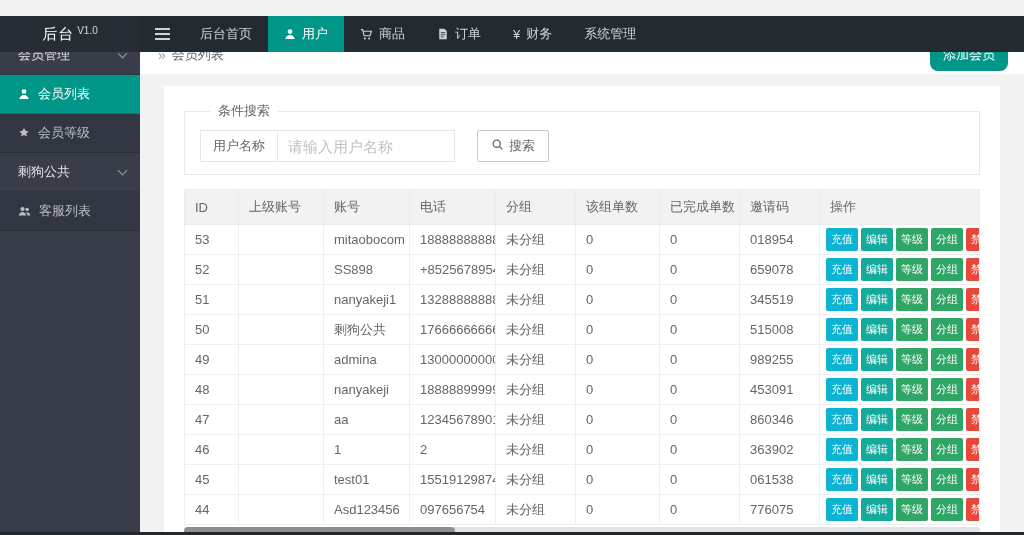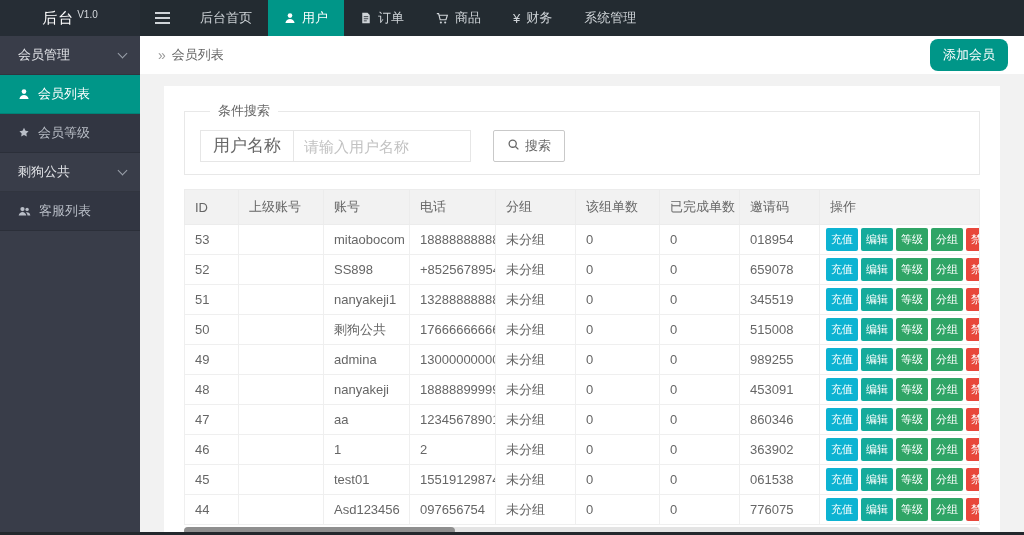--- a/index.html
+++ b/index.html
@@ -1,20 +1,20 @@
 <!DOCTYPE html>
 <html><head>
 <meta charset="utf-8">
 <style>
   * { margin:0; padding:0; box-sizing:border-box; }
   html,body { width:1024px; height:535px; overflow:hidden; }
   body { font-family:"Liberation Sans","DejaVu Sans",sans-serif; background:#f2f2f2; position:relative; font-size:13px; color:#666; }
 
   
-  .topbar { position:absolute; top:0; left:0; right:0; height:36px; background:#232b31; display:flex; align-items:stretch; color:#cfd4d8; z-index:5; }
+  .topbar { position:absolute; top:16px; left:0; right:0; height:36px; background:#232b31; display:flex; align-items:stretch; color:#cfd4d8; z-index:5; }
   .logo { width:140px; background:#262d35; color:#fff; display:flex; align-items:center; justify-content:center; font-size:15px; letter-spacing:1px; }
   .logo .ver { font-size:10px; margin-left:3px; margin-top:-8px; color:#d5d9dd; letter-spacing:0; }
   .hamburger { width:44px; display:flex; align-items:center; justify-content:center; cursor:pointer; }
   .hb { display:inline-block; width:15px; height:2px; background:#cfd4d8; box-shadow:0 -5px 0 0 #cfd4d8, 0 5px 0 0 #cfd4d8; }
   .topmenu { display:flex; align-items:stretch; }
   .top-item { display:flex; align-items:center; gap:6px; padding:0 16px; font-size:13px; color:#cfd4d8; cursor:pointer; text-decoration:none; }
   .top-item.active { background:#009688; color:#fff; }
   .top-item .mi { display:flex; align-items:center; }
   .yen { font-size:13px; }
   .top-right { margin-left:auto; display:flex; align-items:stretch; }
@@ -35,21 +35,21 @@
   .breadcrumb-bar { height:38px; background:#fff; display:flex; align-items:center; padding:0 16px 0 18px; }
   .bc-marker { color:#999; font-size:14px; margin-right:6px; }
   .bc-title { color:#666; font-size:13px; }
   .add-btn { margin-left:auto; background:#009688; color:#fff; border:none; font-size:13px; padding:7px 13px; border-radius:8px; cursor:pointer; font-family:inherit; }
 
   .card { margin:12px 24px 0 24px; background:#fff; padding:12px 20px 14px 20px; min-height:438px; }
 
   fieldset.search-box { border:1px solid #e8e8e8; padding:10px 15px 12px 15px; margin-top:4px; }
   fieldset.search-box legend { margin-left:10px; padding:0 8px; font-size:13px; color:#666; }
   .search-row { display:flex; align-items:center; }
-  .field-label { border:1px solid #e6e6e6; border-right:none; height:32px; line-height:30px; padding:0 12px; font-size:17px; color:#666; background:#fff; white-space:nowrap; }
+  .field-label { border:1px solid #e6e6e6; border-right:none; height:32px; line-height:30px; padding:0 12px; font-size:13px; color:#666; background:#fff; white-space:nowrap; }
   .field-input { border:1px solid #e6e6e6; height:32px; width:178px; padding:0 10px; font-size:15px; color:#333; outline:none; font-family:inherit; }
   .field-input::placeholder { color:#c2c2c2; }
   .search-btn { margin-left:22px; height:32px; padding:0 13px; background:#fff; border:1px solid #c9c9c9; border-radius:2px; display:flex; align-items:center; gap:5px; font-size:13px; color:#666; cursor:pointer; font-family:inherit; }
 
   table.member-table { width:100%; border-collapse:collapse; table-layout:fixed; margin-top:14px; font-size:13px; }
   .member-table th { background:#f2f2f2; font-weight:normal; text-align:left; color:#666; padding:8px 10px; border:1px solid #ececec; white-space:nowrap; overflow:hidden; }
   .member-table td { color:#666; padding:5px 10px; border:1px solid #efefef; white-space:nowrap; overflow:hidden; height:26px; }
   .member-table th:nth-child(1), .member-table td:nth-child(1) { width:54px; }
   .member-table th:nth-child(2), .member-table td:nth-child(2) { width:85px; }
   .member-table th:nth-child(3), .member-table td:nth-child(3) { width:86px; }
@@ -90,36 +90,36 @@
         <span class="mi">
           <svg viewBox="0 0 16 16" width="12" height="12" fill="currentColor">
             <circle cx="8" cy="4.8" r="3.1"></circle>
             <path d="M1.8 14.5c.7-3.4 3.4-5.2 6.2-5.2s5.5 1.8 6.2 5.2z"></path>
           </svg>
         </span>
         <span>用户</span>
       </a>
       <a class="top-item">
         <span class="mi">
-          <svg viewBox="0 0 16 16" width="12" height="12" fill="currentColor">
-            <path d="M3 1h7l3 3v11H3z"></path>
-            <path d="M5 6.2h6M5 9h6M5 11.8h4" stroke="#232b31" stroke-width="1.1" fill="none"></path>
-          </svg>
-        </span>
-        <span>订单</span>
-      </a>
-      <a class="top-item">
-        <span class="mi">
           <svg viewBox="0 0 16 16" width="13" height="13" fill="currentColor">
             <path d="M1 2h2.2l1.9 7.5h7.2l1.7-5.5H4" fill="none" stroke="currentColor" stroke-width="1.4"></path>
             <circle cx="6" cy="13" r="1.3"></circle>
             <circle cx="11.3" cy="13" r="1.3"></circle>
           </svg>
         </span>
         <span>商品</span>
+      </a>
+      <a class="top-item">
+        <span class="mi">
+          <svg viewBox="0 0 16 16" width="12" height="12" fill="currentColor">
+            <path d="M3 1h7l3 3v11H3z"></path>
+            <path d="M5 6.2h6M5 9h6M5 11.8h4" stroke="#232b31" stroke-width="1.1" fill="none"></path>
+          </svg>
+        </span>
+        <span>订单</span>
       </a>
       <a class="top-item">
         <span class="mi">
           <span class="yen">¥</span>
         </span>
         <span>财务</span>
       </a>
       <a class="top-item">
         <span>系统管理</span>
       </a>

